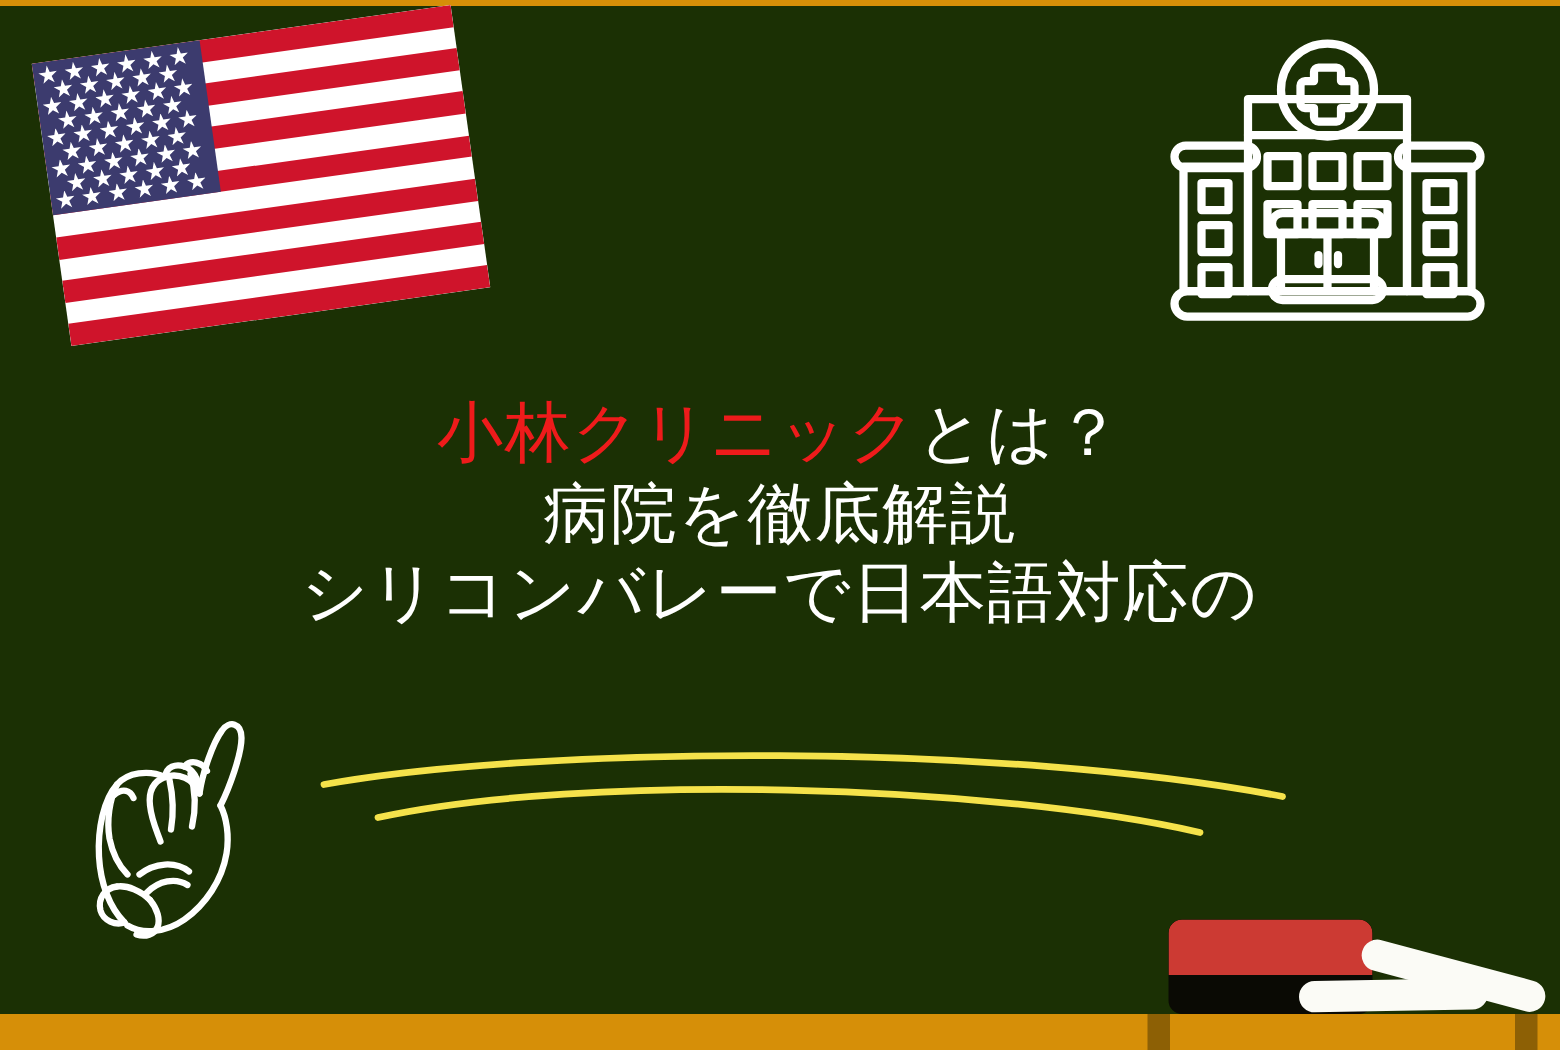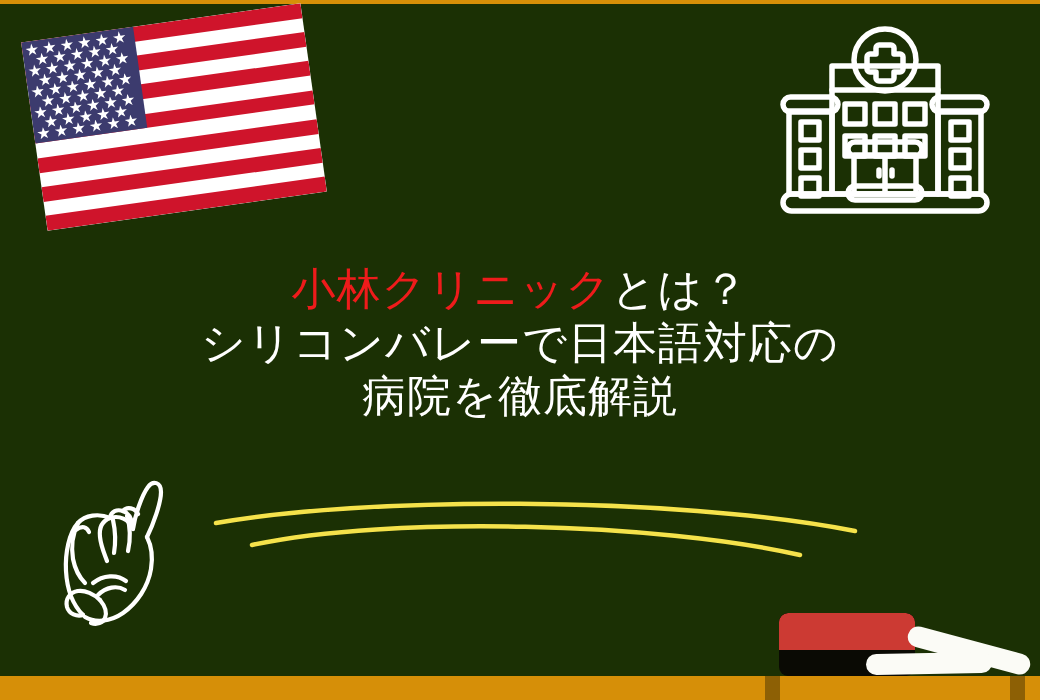--- a/index.html
+++ b/index.html
@@ -321,22 +321,22 @@
       <path d="M51 120 C59 112 70 110 78 115"></path>
 
       <path d="M53 125 C58 131 60 138 58 143 C56 148 50 150 44 148"></path>
     </svg>
   </div>
 
   <div class="title-block">
     <div class="title-line">
       <span class="title-accent">小林クリニック</span><span>とは？</span>
     </div>
+    <div class="title-line">病院を徹底解説</div>
     <div class="title-line">シリコンバレーで日本語対応の</div>
-    <div class="title-line">病院を徹底解説</div>
   </div>
 
   <div class="underline-arcs">
     <svg viewBox="0 0 680 72" width="680" height="72" fill="none" stroke="#f5e24b" stroke-width="4.5" stroke-linecap="round">
       <path d="M16 28 C160 2 470 0 655 36"></path>
       <path d="M52 50 C190 20 460 28 600 60"></path>
     </svg>
   </div>
 
   <div class="eraser">

